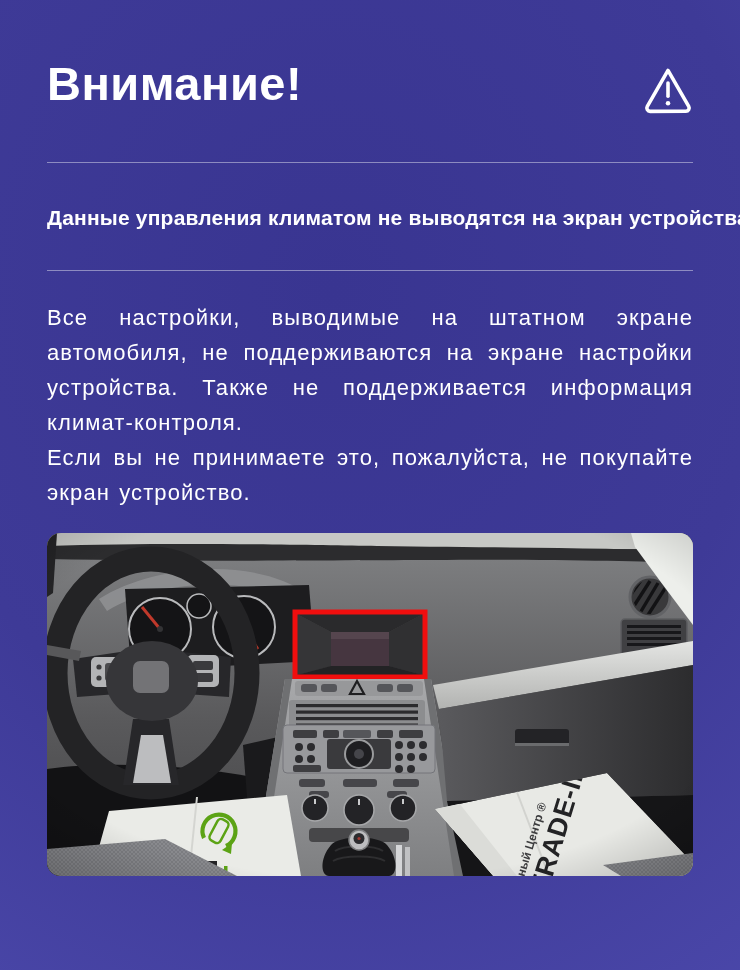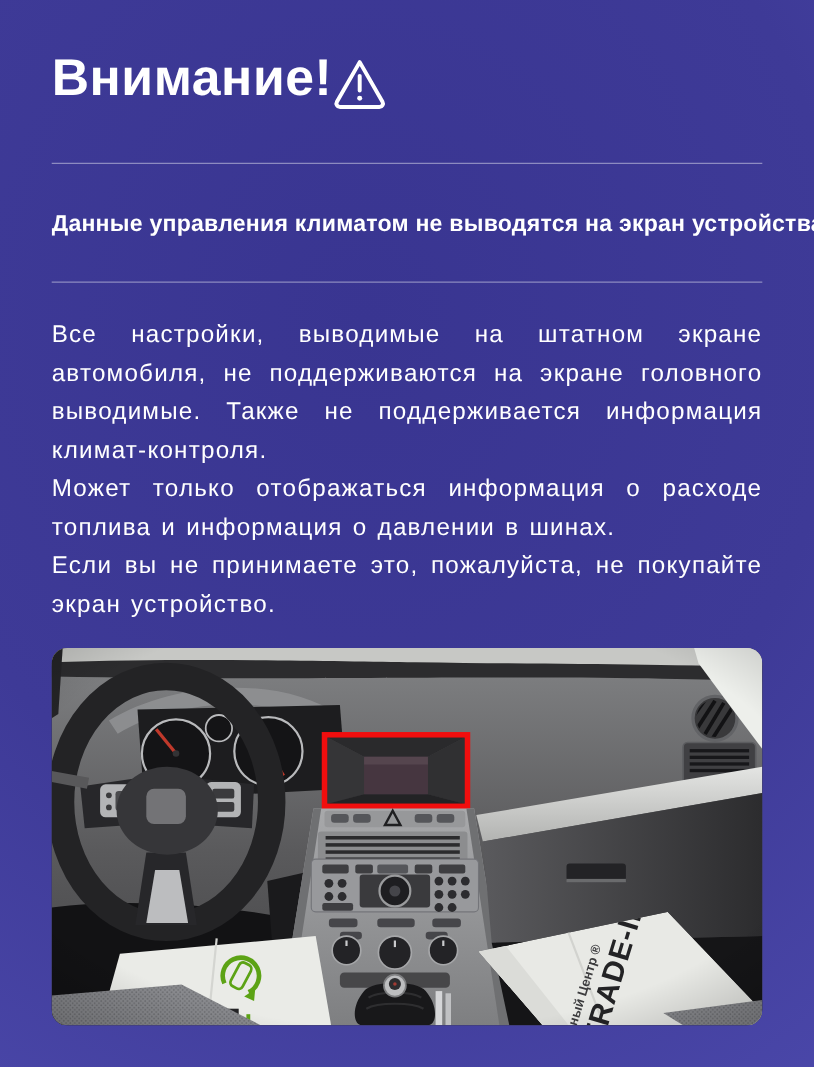--- a/index.html
+++ b/index.html
@@ -2,21 +2,21 @@
 <html><head>
 <meta charset="utf-8">
 <style>
   html,body{margin:0;padding:0;}
   body{
     width:740px;height:970px;overflow:hidden;
     background:radial-gradient(140% 120% at 45% 30%, #393591 0%, #3e3a97 42%, #4a47a9 72%, #5a55b8 100%);
     font-family:"Liberation Sans", sans-serif;color:#ffffff;
   }
   .page{padding:0 47px;}
-  .masthead{display:flex;align-items:flex-start;padding-top:46px;}
+  .masthead{display:flex;justify-content:space-between;align-items:flex-start;padding-top:60px;}
   .title{margin:0;font-size:47px;line-height:1.04;font-weight:700;letter-spacing:.5px;}
   .warn-icon{width:50px;height:50px;margin-top:5px;flex:0 0 auto;}
   .divider{border:none;border-top:1px solid rgba(255,255,255,.42);margin:0;height:0;}
   .divider-top{margin-top:47px;}
   .subtitle{margin:40px 0 37px;font-size:21px;line-height:30px;font-weight:600;letter-spacing:.2px;white-space:nowrap;}
   .body-text{margin-top:29px;font-size:22px;line-height:35px;font-weight:500;letter-spacing:1.1px;word-spacing:2px;}
   .body-text p{margin:0;text-align:justify;}
   .photo{margin:23px 0 0;width:646px;height:343px;border-radius:14px;overflow:hidden;background:#3a3a3c;}
   .photo svg{display:block;}
 </style>
@@ -34,22 +34,21 @@
     </svg>
   </header>
 
   <hr class="divider divider-top">
 
   <p class="subtitle">Данные управления климатом не выводятся на экран устройства</p>
 
   <hr class="divider">
 
   <div class="body-text">
-    <p>Все настройки, выводимые на штатном экране автомобиля, не поддерживаются на экране головного выводимые. Также не поддерживается информация климат-контроля.</p>
-    <p>Может только отображаться информация о расходе топлива и информация о давлении в шинах.</p>
+    <p>Все настройки, выводимые на штатном экране автомобиля, не поддерживаются на экране настройки устройства. Также не поддерживается информация климат-контроля.</p>
     <p>Если вы не принимаете это, пожалуйста, не покупайте экран устройство.</p>
   </div>
 
   <figure class="photo">
     <svg viewBox="0 0 646 343" width="646" height="343">
       <defs>
         <linearGradient id="g_dash" x1="0" y1="0" x2="0" y2="1">
           <stop offset="0" stop-color="#7c7d7f"></stop>
             <stop offset="0.5" stop-color="#5a5a5c"></stop>
             <stop offset="1" stop-color="#434345"></stop>

